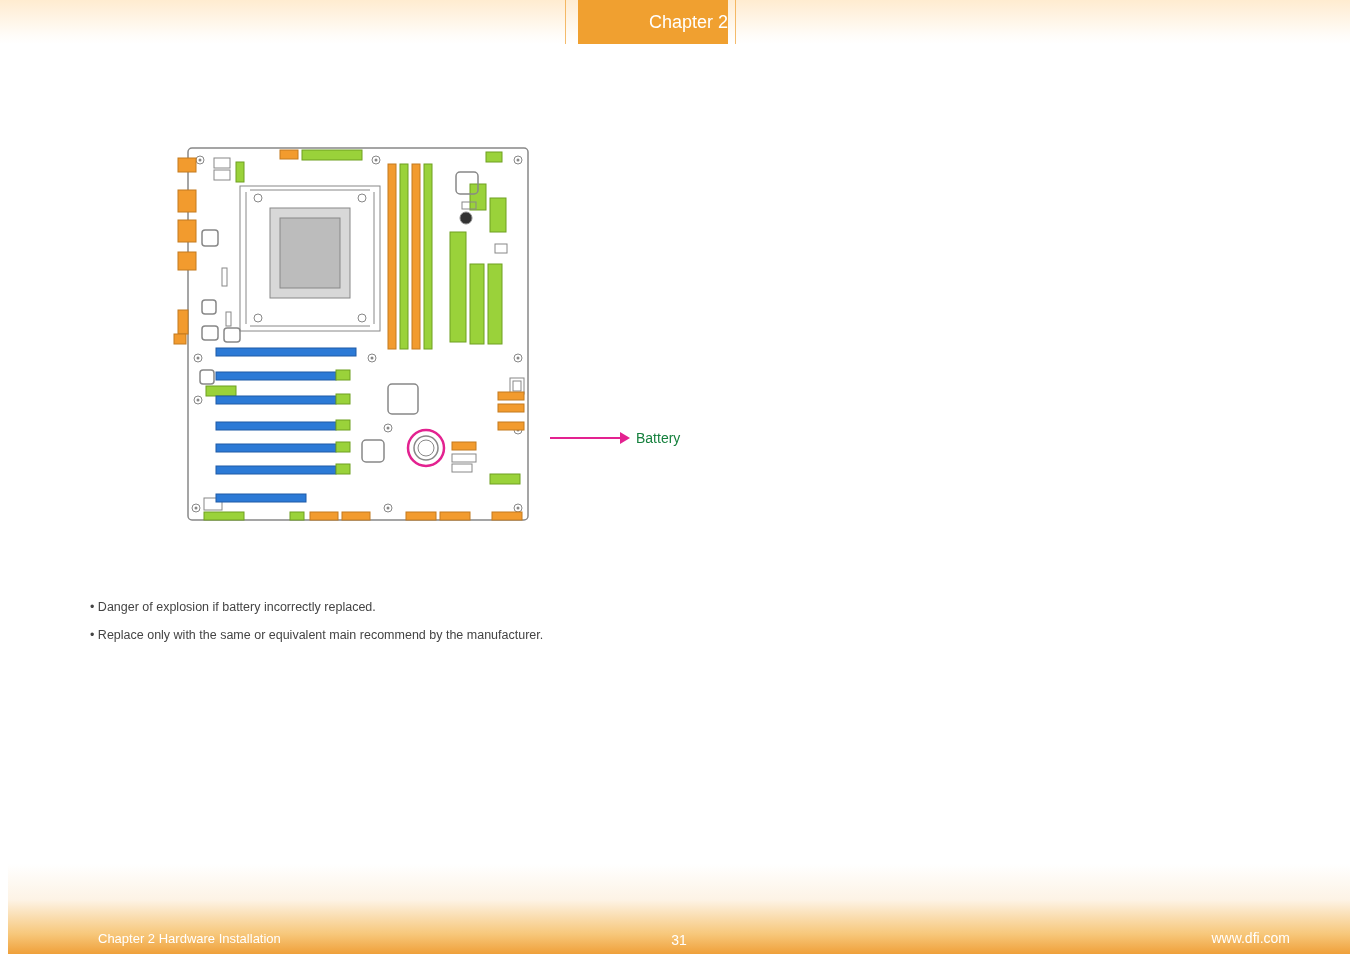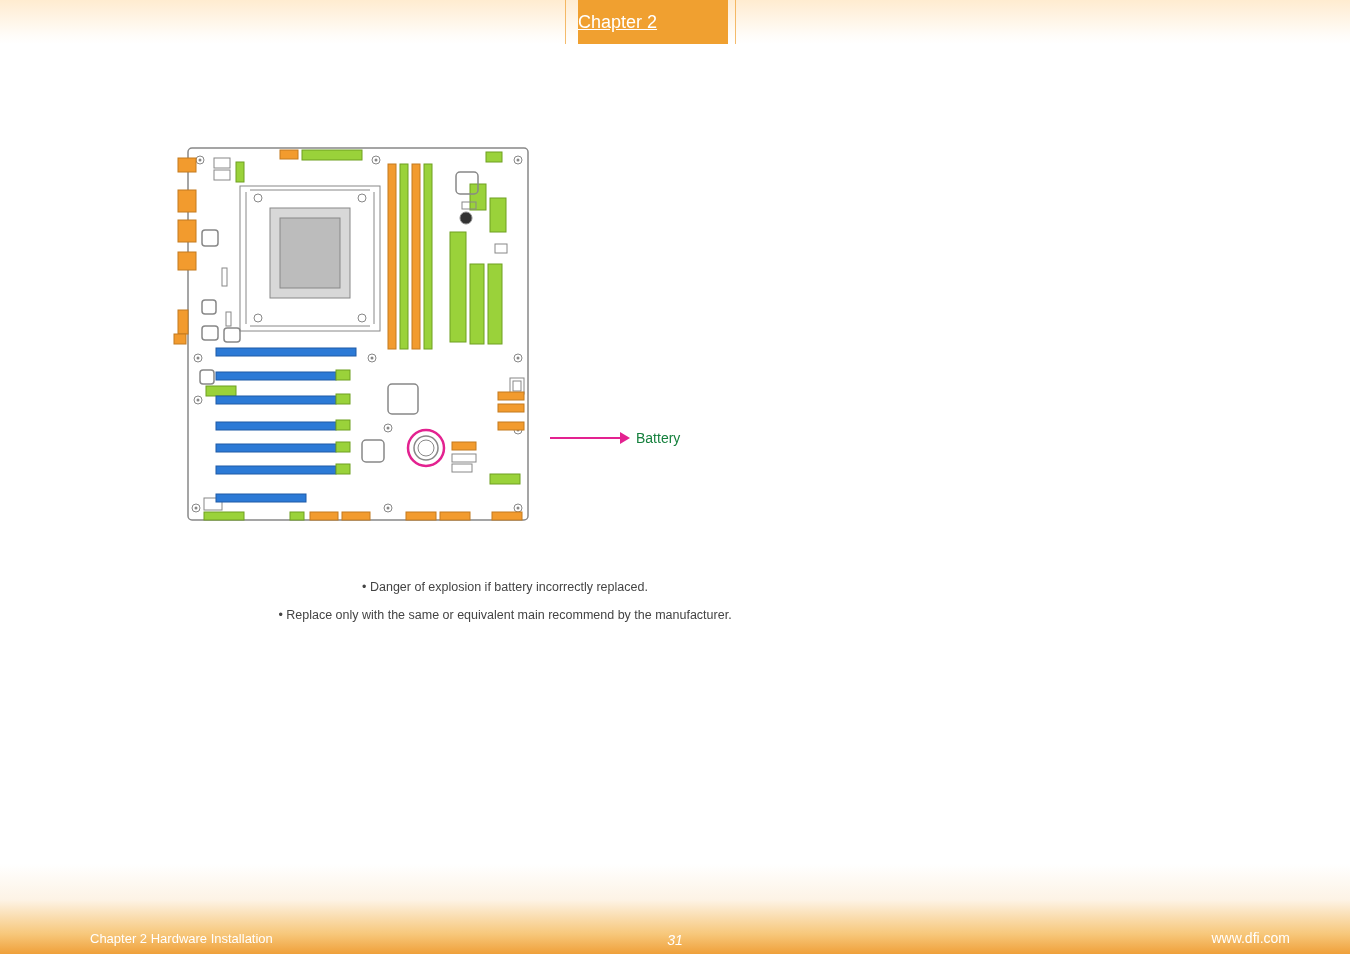--- a/index.html
+++ b/index.html
@@ -27,23 +27,22 @@
     .chapter-tab {
       position: absolute;
       left: 578px;
       top: 0;
       width: 150px;
       height: 44px;
       background: #f0a030;
       color: #fff;
       font-size: 18px;
       line-height: 44px;
-      text-align: left;
+      text-align: right;
       font-weight: 400;
-      text-decoration: underline;
     }
     .tab-divider {
       position: absolute;
       left: 565px;
       top: 0;
       width: 1px;
       height: 44px;
       background: #f0a030;
       opacity: 0.7;
     }
@@ -94,45 +93,43 @@
       margin-left: 6px;
     }
     .body-text {
       margin-top: 30px;
       font-size: 12.5px;
       color: #444;
       line-height: 1.45;
       max-width: 600px;
     }
     .safety {
-      margin-top: 40px;
-      text-align: center;
+      margin-top: 60px;
     }
     .safety-item {
       font-size: 12.5px;
       color: #444;
       margin-bottom: 14px;
     }
     .bottom-band {
       position: absolute;
-      left: 0;
+      left: 8px;
       right: 0;
       bottom: 0;
       height: 90px;
       background: linear-gradient(to top, #efa03a 0%, #f7c77a 22%, rgba(250,225,190,0.4) 60%, transparent);
     }
     .page-num {
       position: absolute;
       bottom: 6px;
       left: 50%;
       transform: translateX(-50%);
       color: #fff;
       font-size: 14px;
       font-weight: 500;
-      font-style: italic;
     }
     .footer-left {
       position: absolute;
       bottom: 8px;
       left: 90px;
       color: #fff;
       font-size: 13px;
     }
     .footer-right {
       position: absolute;

